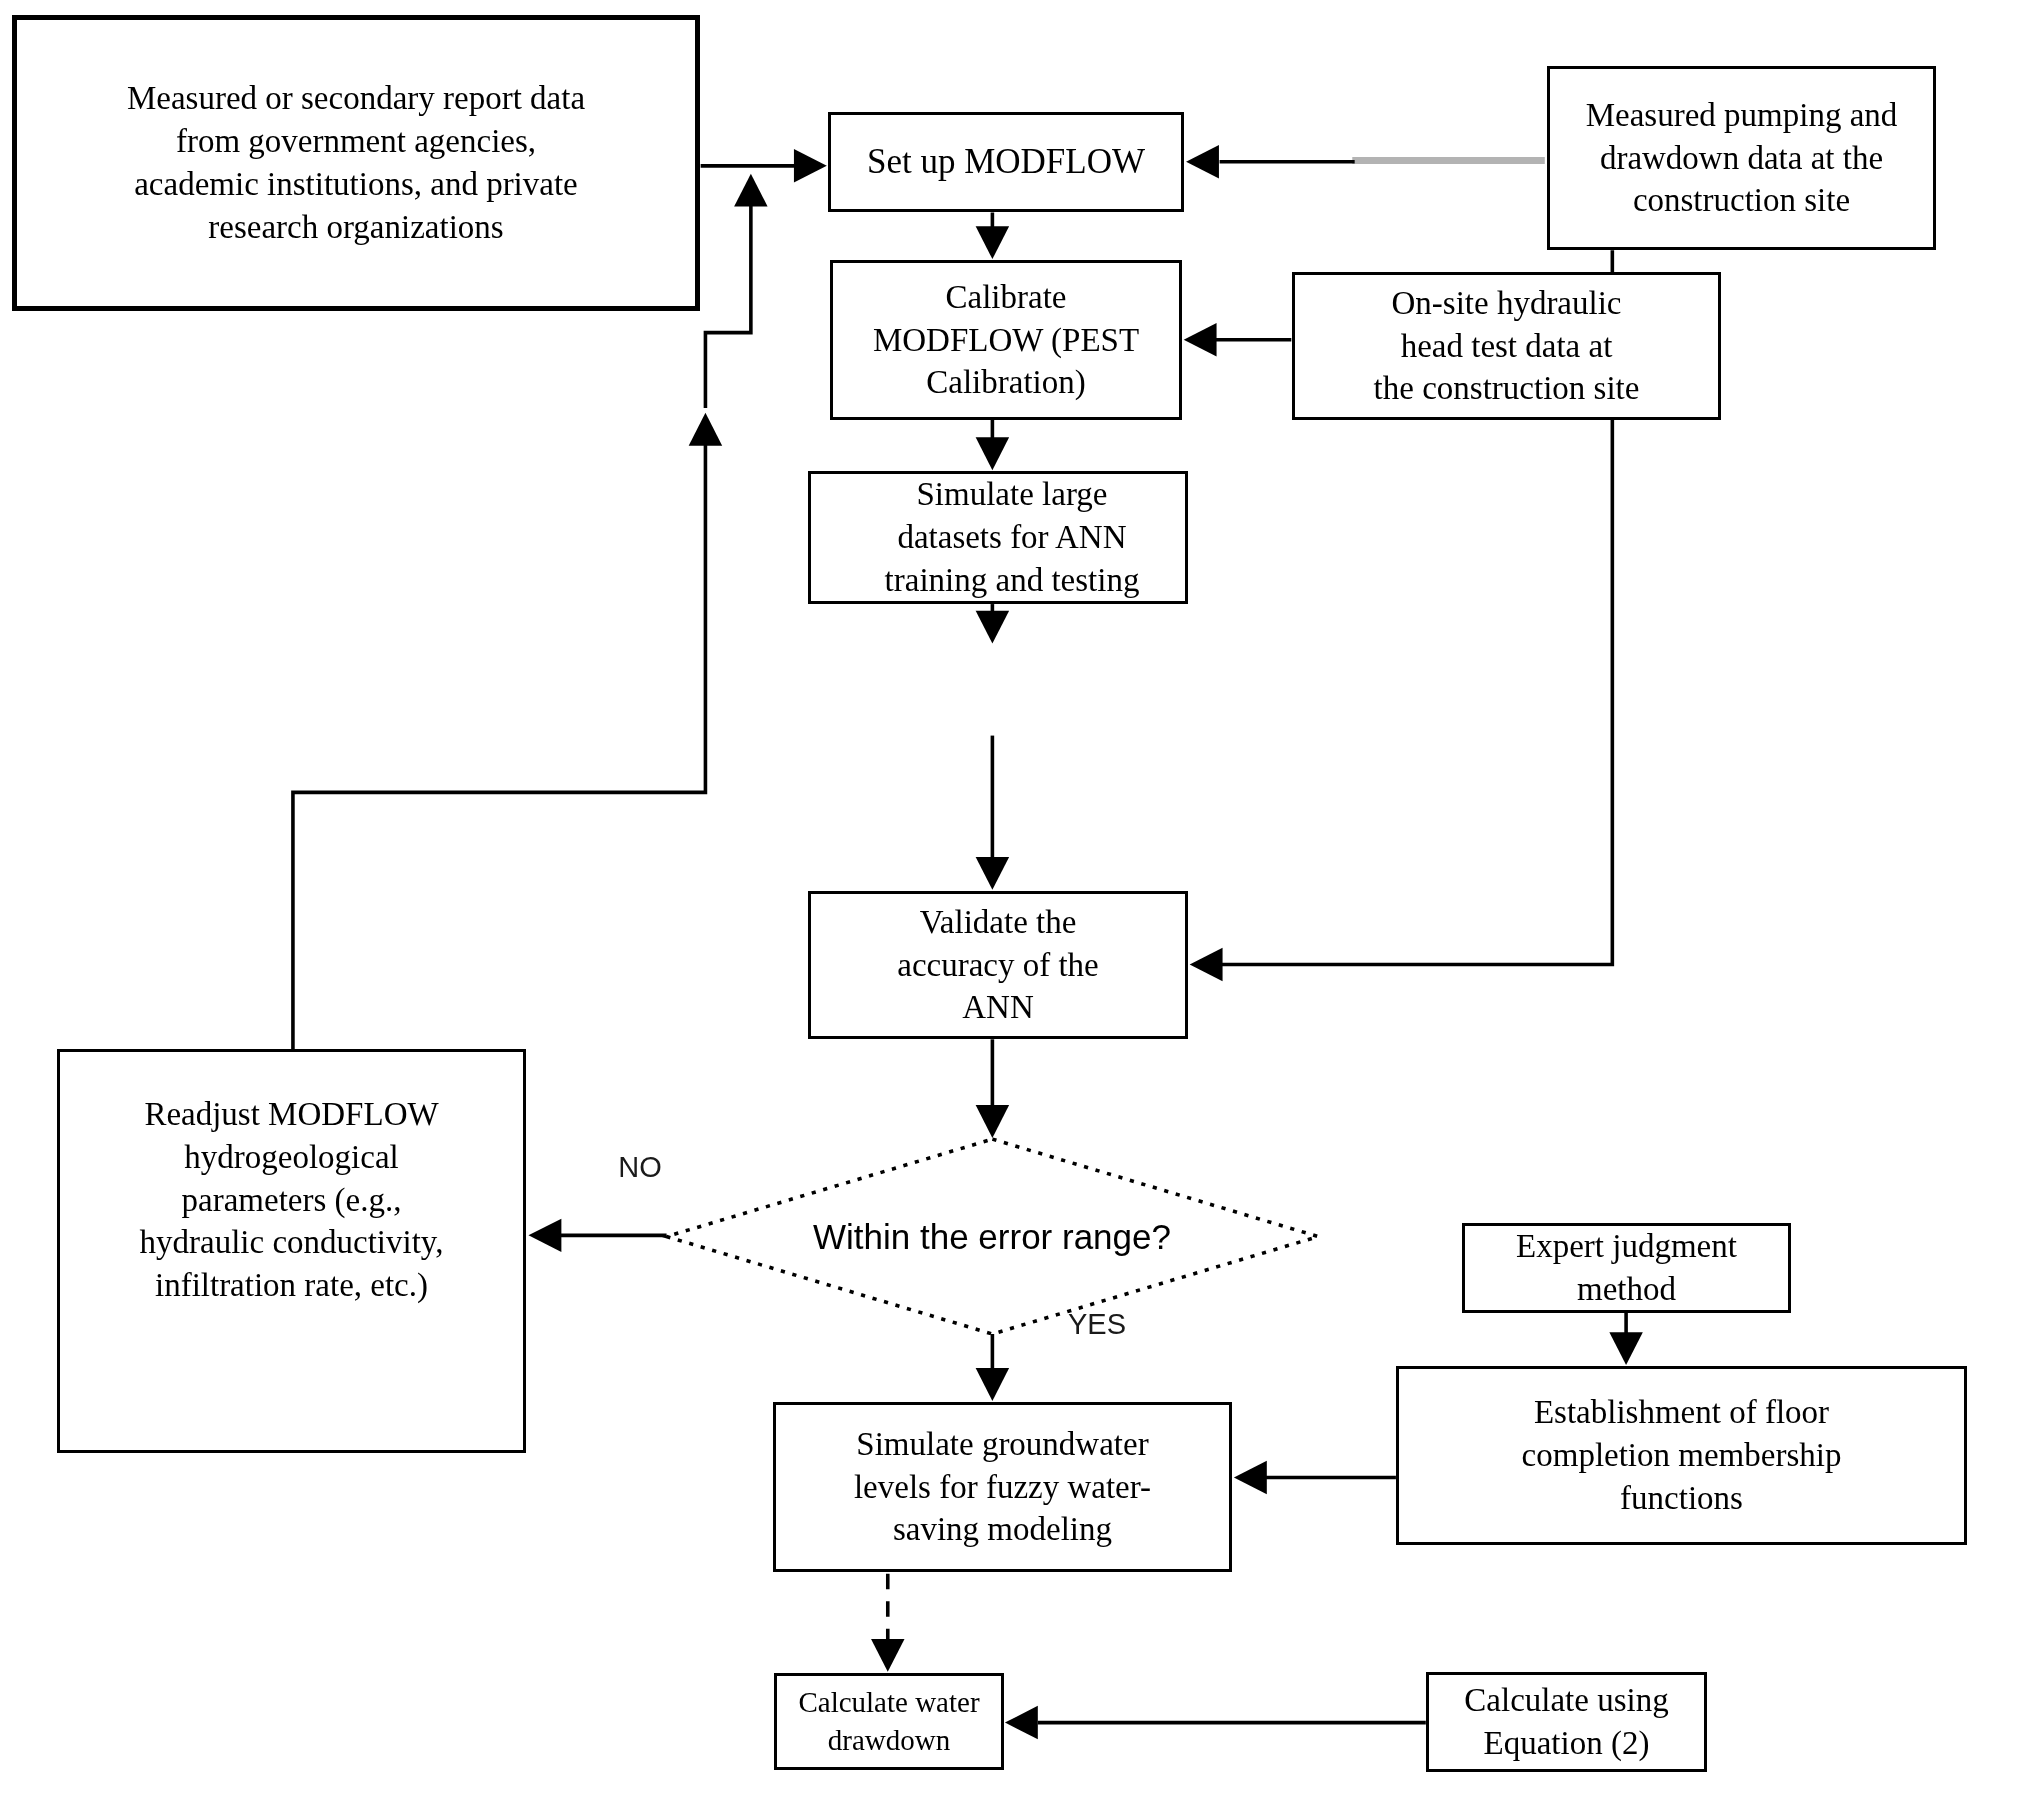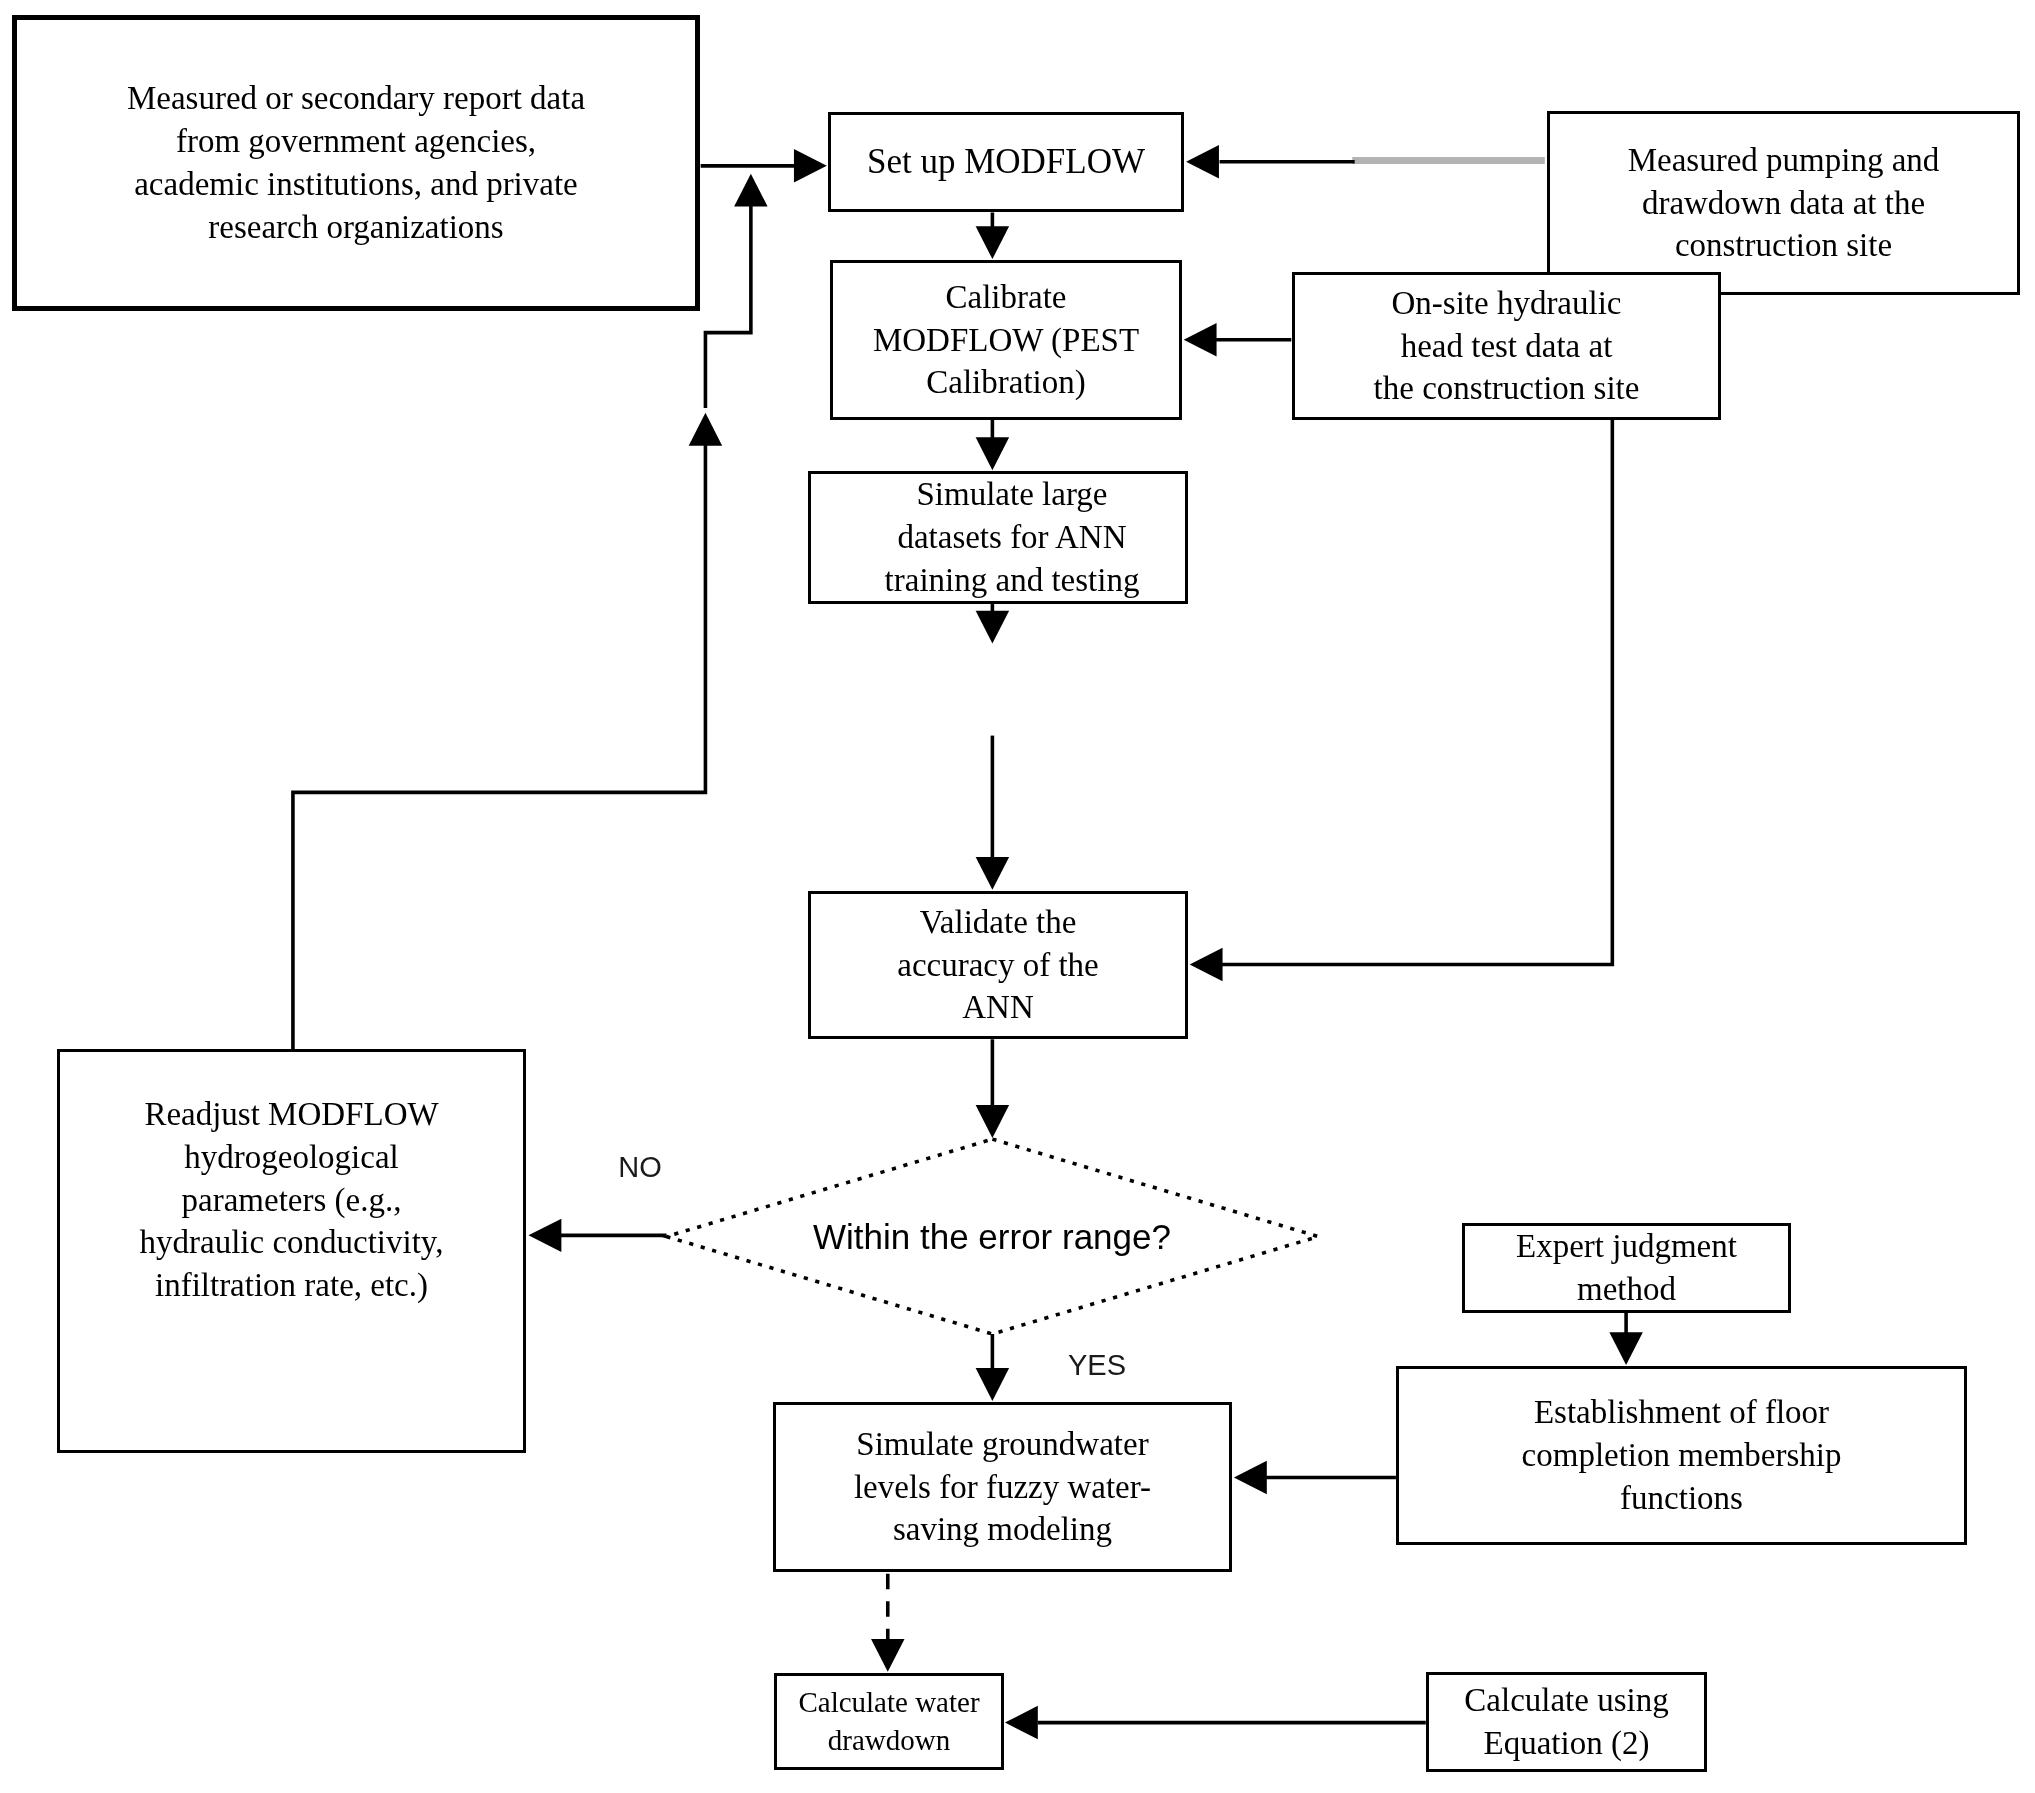--- a/index.html
+++ b/index.html
@@ -19,21 +19,21 @@
     border:3.6px solid #000;
     display:flex; align-items:center; justify-content:center;
     text-align:center;
     white-space:pre-line;
     font-size:33px; line-height:1.3;
     z-index:2;
     font-family:Liberation Serif, serif;
   }
   .n-report    { left:12px;   top:15px;   width:688px; height:296px; border-width:5.4px; }
   .n-setup     { left:828px; top:112px;  width:356px;  height:100px; font-size:35px; }
-  .n-pumping   { left:1547px; top:66px;  width:473px;  height:184px;margin-top:45px; }
+  .n-pumping   { left:1547px; top:66px;  width:389px;  height:184px; }
   .n-calibrate { left:830px; top:260px;  width:352px;  height:160px; }
   .n-onsite    { left:1292px; top:272px;  width:429px;  height:148px; }
   .n-simdata   { left:808px; top:471px;  width:380px;  height:133px;padding-left:28px; }
   .n-generate  { left:808px; top:645px; width:380px;  height:91px; }
   .n-validate  { left:808px; top:891px; width:380px;  height:148px; }
   .n-readjust  { left:57px;   top:1049px; width:469px;  height:404px; padding-bottom:102px; }
   .n-simgw     { left:773px; top:1402px; width:459px;  height:170px; }
   .n-expert    { left:1462px; top:1223px; width:329px;  height:90px; }
   .n-establish { left:1396px; top:1366px; width:571px;  height:179px; }
   .n-calcws    { left:774px; top:1673px; width:230px;  height:97px; font-size:29px; }
@@ -42,21 +42,21 @@
     position:absolute; left:735px; top:1213px; width:514px; height:48px;
     display:flex; align-items:center; justify-content:center;
     font-size:35px; z-index:2;
   }
   .branch-label {
     position:absolute; z-index:2;
     display:flex; align-items:center; justify-content:center;
     font-size:29px; color:#1a1a1a;
   }
   .lbl-no  { left:598px; top:1149px; width:84px; height:37px; }
-  .lbl-yes { left:1049px; top:1347px; width:96px; height:37px; }
+  .lbl-yes { left:1049px; top:1306px; width:96px; height:37px; }
 </style>
 </head>
 <body>
 
 <div id="canvas">
 
   <svg id="wires" width="2035" height="1794" viewBox="0 0 3404 3000">
 
     <polygon points="1660,1905 2205,2068 1660,2231 1115,2068" fill="#ffffff" stroke="#000000" stroke-width="6" stroke-dasharray="7 13"></polygon>
 

